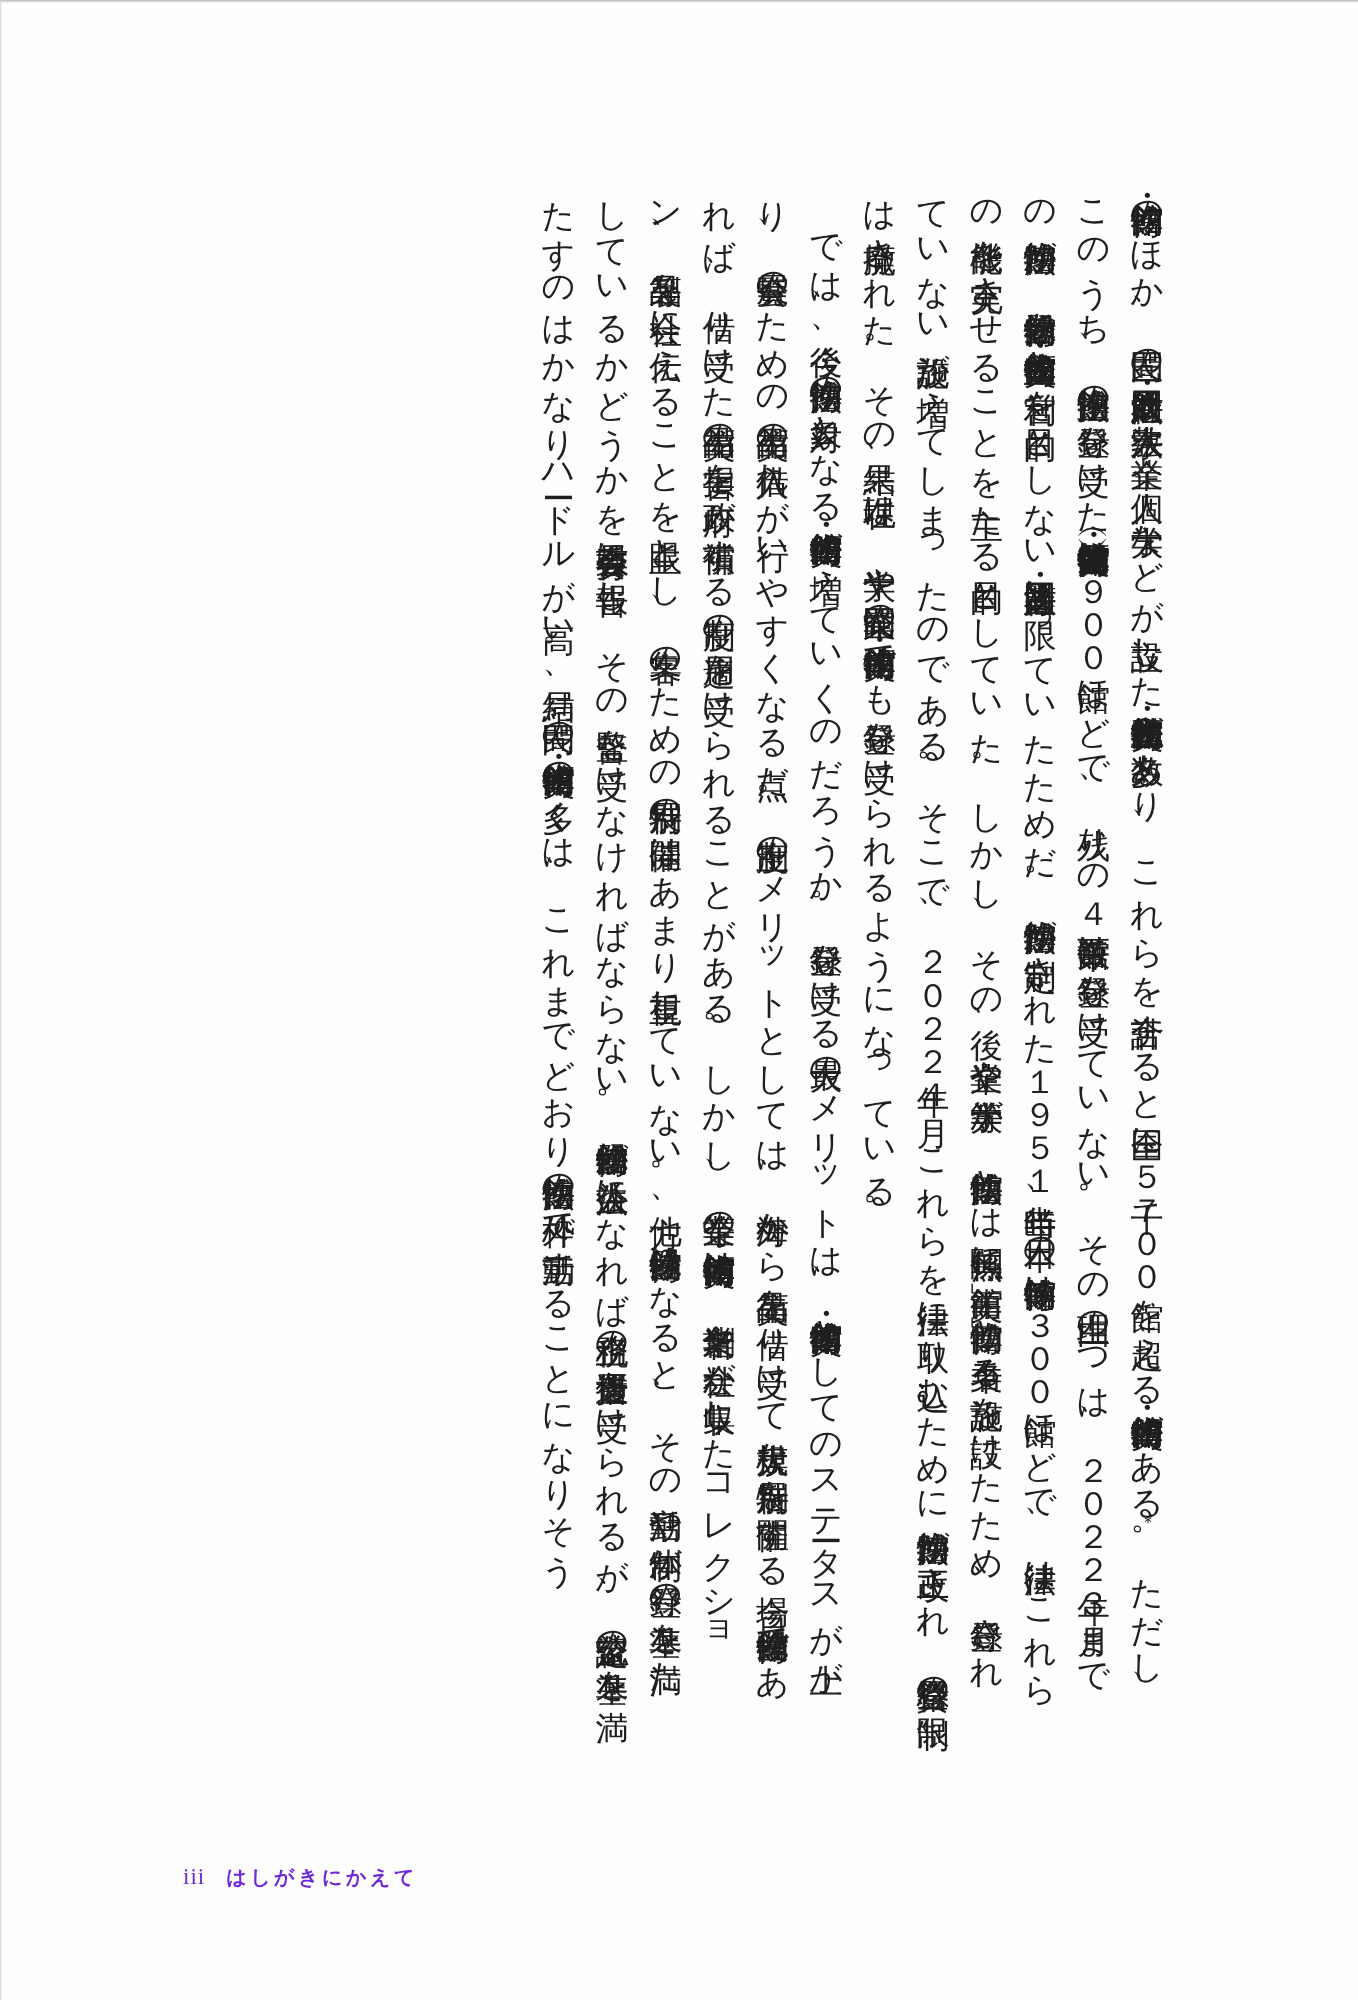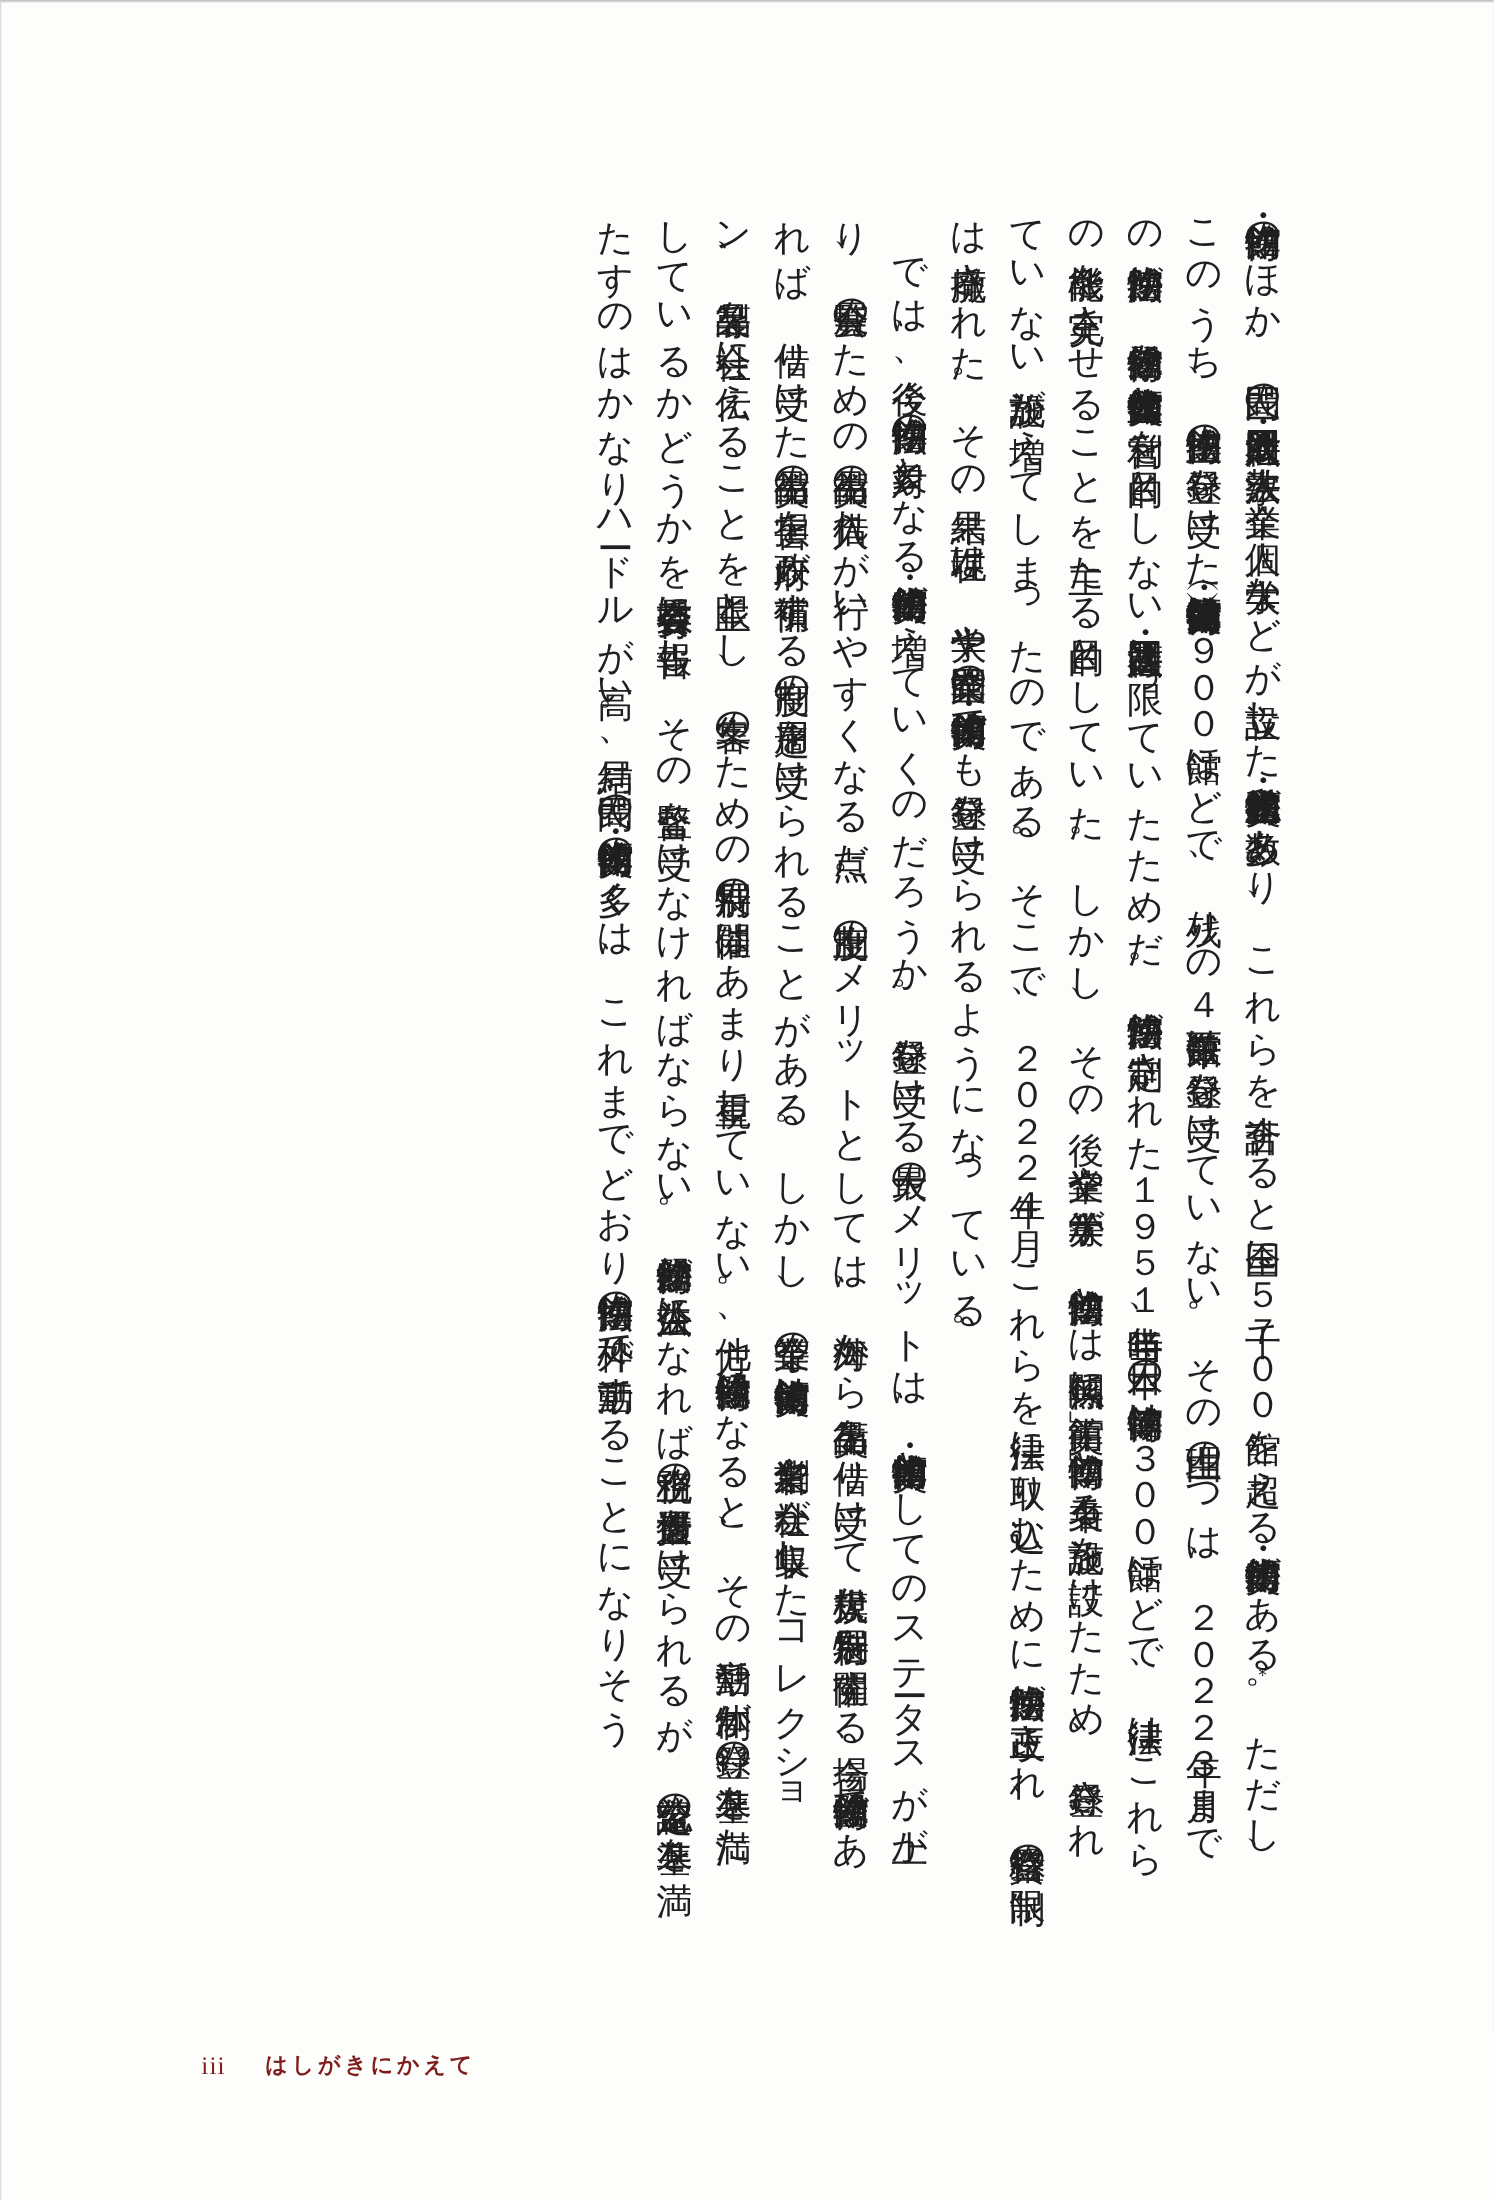--- a/index.html
+++ b/index.html
@@ -45,30 +45,30 @@
   .note-mark {
     font-size: 0.52em;
     line-height: inherit;
     color: #1f1f1f;
   }
   .footer {
     position: absolute;
     top: 1864px;
     left: 183px;
     display: flex;
-    align-items: center;
-    color: #7f1d1d;
+    align-items: flex-start;
+    color: #6d28d9;
   }
   .folio {
     font-size: 23px;
     font-family: "Liberation Serif", "DejaVu Serif", serif;
     letter-spacing: 1px;
   }
   .running-title {
-    margin-left: 36px;
+    margin-left: 21px;
     font-size: 20px;
     letter-spacing: 3.5px;
     font-weight: 600;
     font-family: "Liberation Serif", "DejaVu Serif", serif;
   }
 </style>
 </head>
 <body>
 
 <div class="page">

